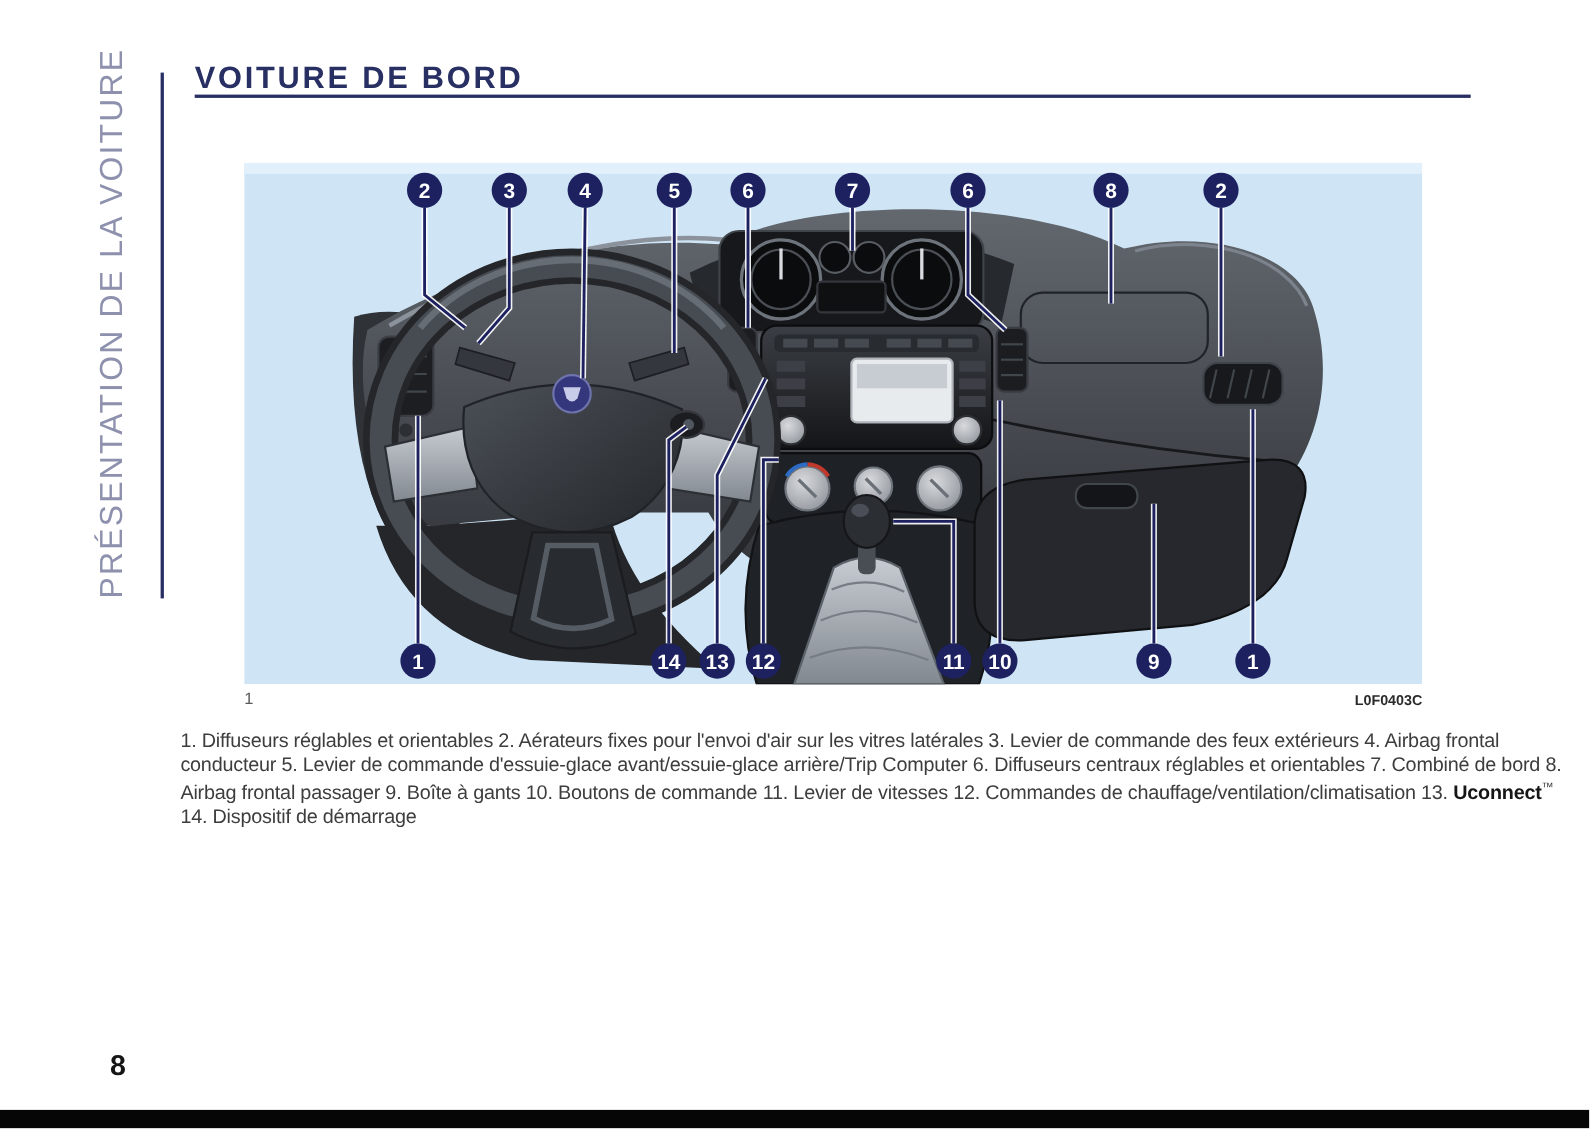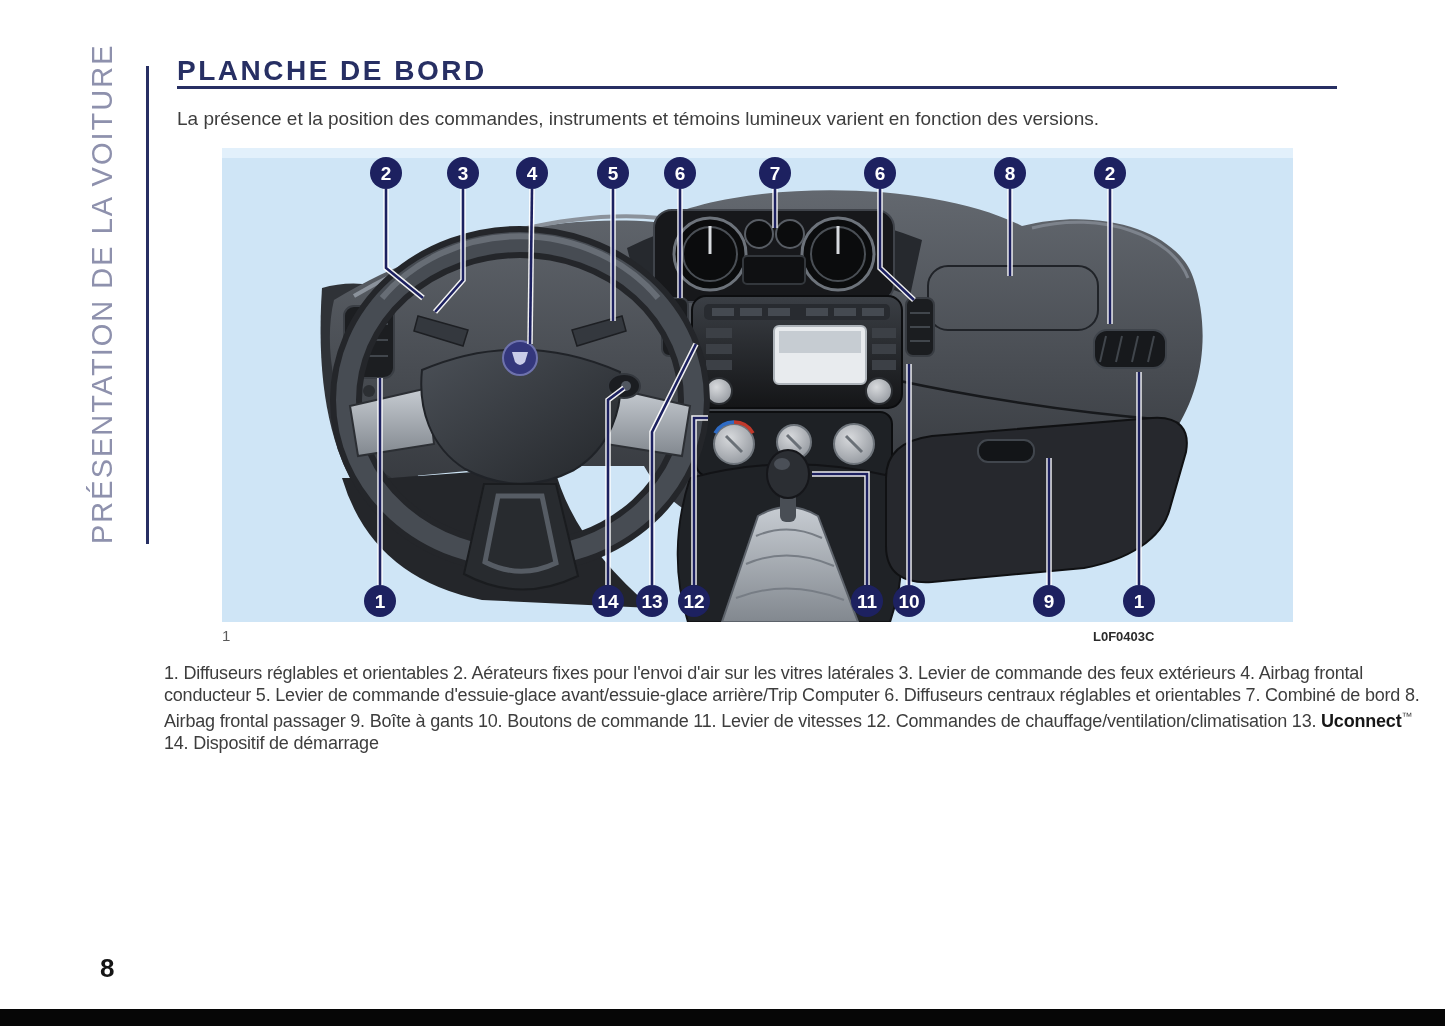--- a/index.html
+++ b/index.html
@@ -15,21 +15,21 @@
   
   .title{position:absolute;left:177px;top:55px;font-size:28px;font-weight:bold;
         letter-spacing:2.5px;color:#272f63;}
   .title-rule{position:absolute;left:177px;top:86px;width:1160px;height:3px;background:#272f63;}
   .intro{position:absolute;left:177px;top:108px;width:1110px;font-size:19px;color:#3d3d3d;}
 
   
   .figure{position:absolute;left:222px;top:148px;width:1071px;height:474px;}
   .figure svg{display:block;}
   .fig-num{position:absolute;left:222px;top:627px;font-size:15px;color:#5a5a5a;}
-  .fig-code{position:absolute;left:1093px;top:629px;width:200px;text-align:left;
+  .fig-code{position:absolute;left:1093px;top:629px;width:200px;text-align:right;
         font-size:13px;font-weight:bold;color:#2a2a2a;}
 
   
   .legend{position:absolute;left:164px;top:663px;width:1258px;font-size:18px;
         line-height:21.6px;color:#3d3d3d;letter-spacing:-0.2px;}
   .legend b{color:#161616;}
   .legend sup{font-size:11px;}
 
   .page-num{position:absolute;left:100px;top:953px;font-size:26px;font-weight:bold;color:#151515;}
   .footer-bar{position:absolute;left:0;bottom:0;width:100%;height:17px;background:#060606;}
@@ -42,23 +42,22 @@
         font-size:19px;font-weight:bold;text-anchor:middle;}
 </style>
 </head>
 <body>
 
 <div class="page">
 
   <div class="sidebar-label">PRÉSENTATION DE LA VOITURE</div>
   <div class="sidebar-rule"></div>
 
-  <div class="title">PLANCHE DE BORD</div>
+  <div class="title">VOITURE DE BORD</div>
   <div class="title-rule"></div>
-  <div class="intro">La présence et la position des commandes, instruments et témoins lumineux varient en fonction des versions.</div>
 
   <div class="figure">
     <svg id="fig-svg" width="1071" height="474" viewBox="0 0 1071 474">
       <defs>
         <linearGradient id="gDash" x1="0" y1="0" x2="0" y2="1">
           <stop offset="0" stop-color="#63686f"></stop>
             <stop offset="1" stop-color="#2e3136"></stop>
         </linearGradient>
         <linearGradient id="gDash2" x1="0" y1="0" x2="1" y2="1">
           <stop offset="0" stop-color="#4b5057"></stop>

